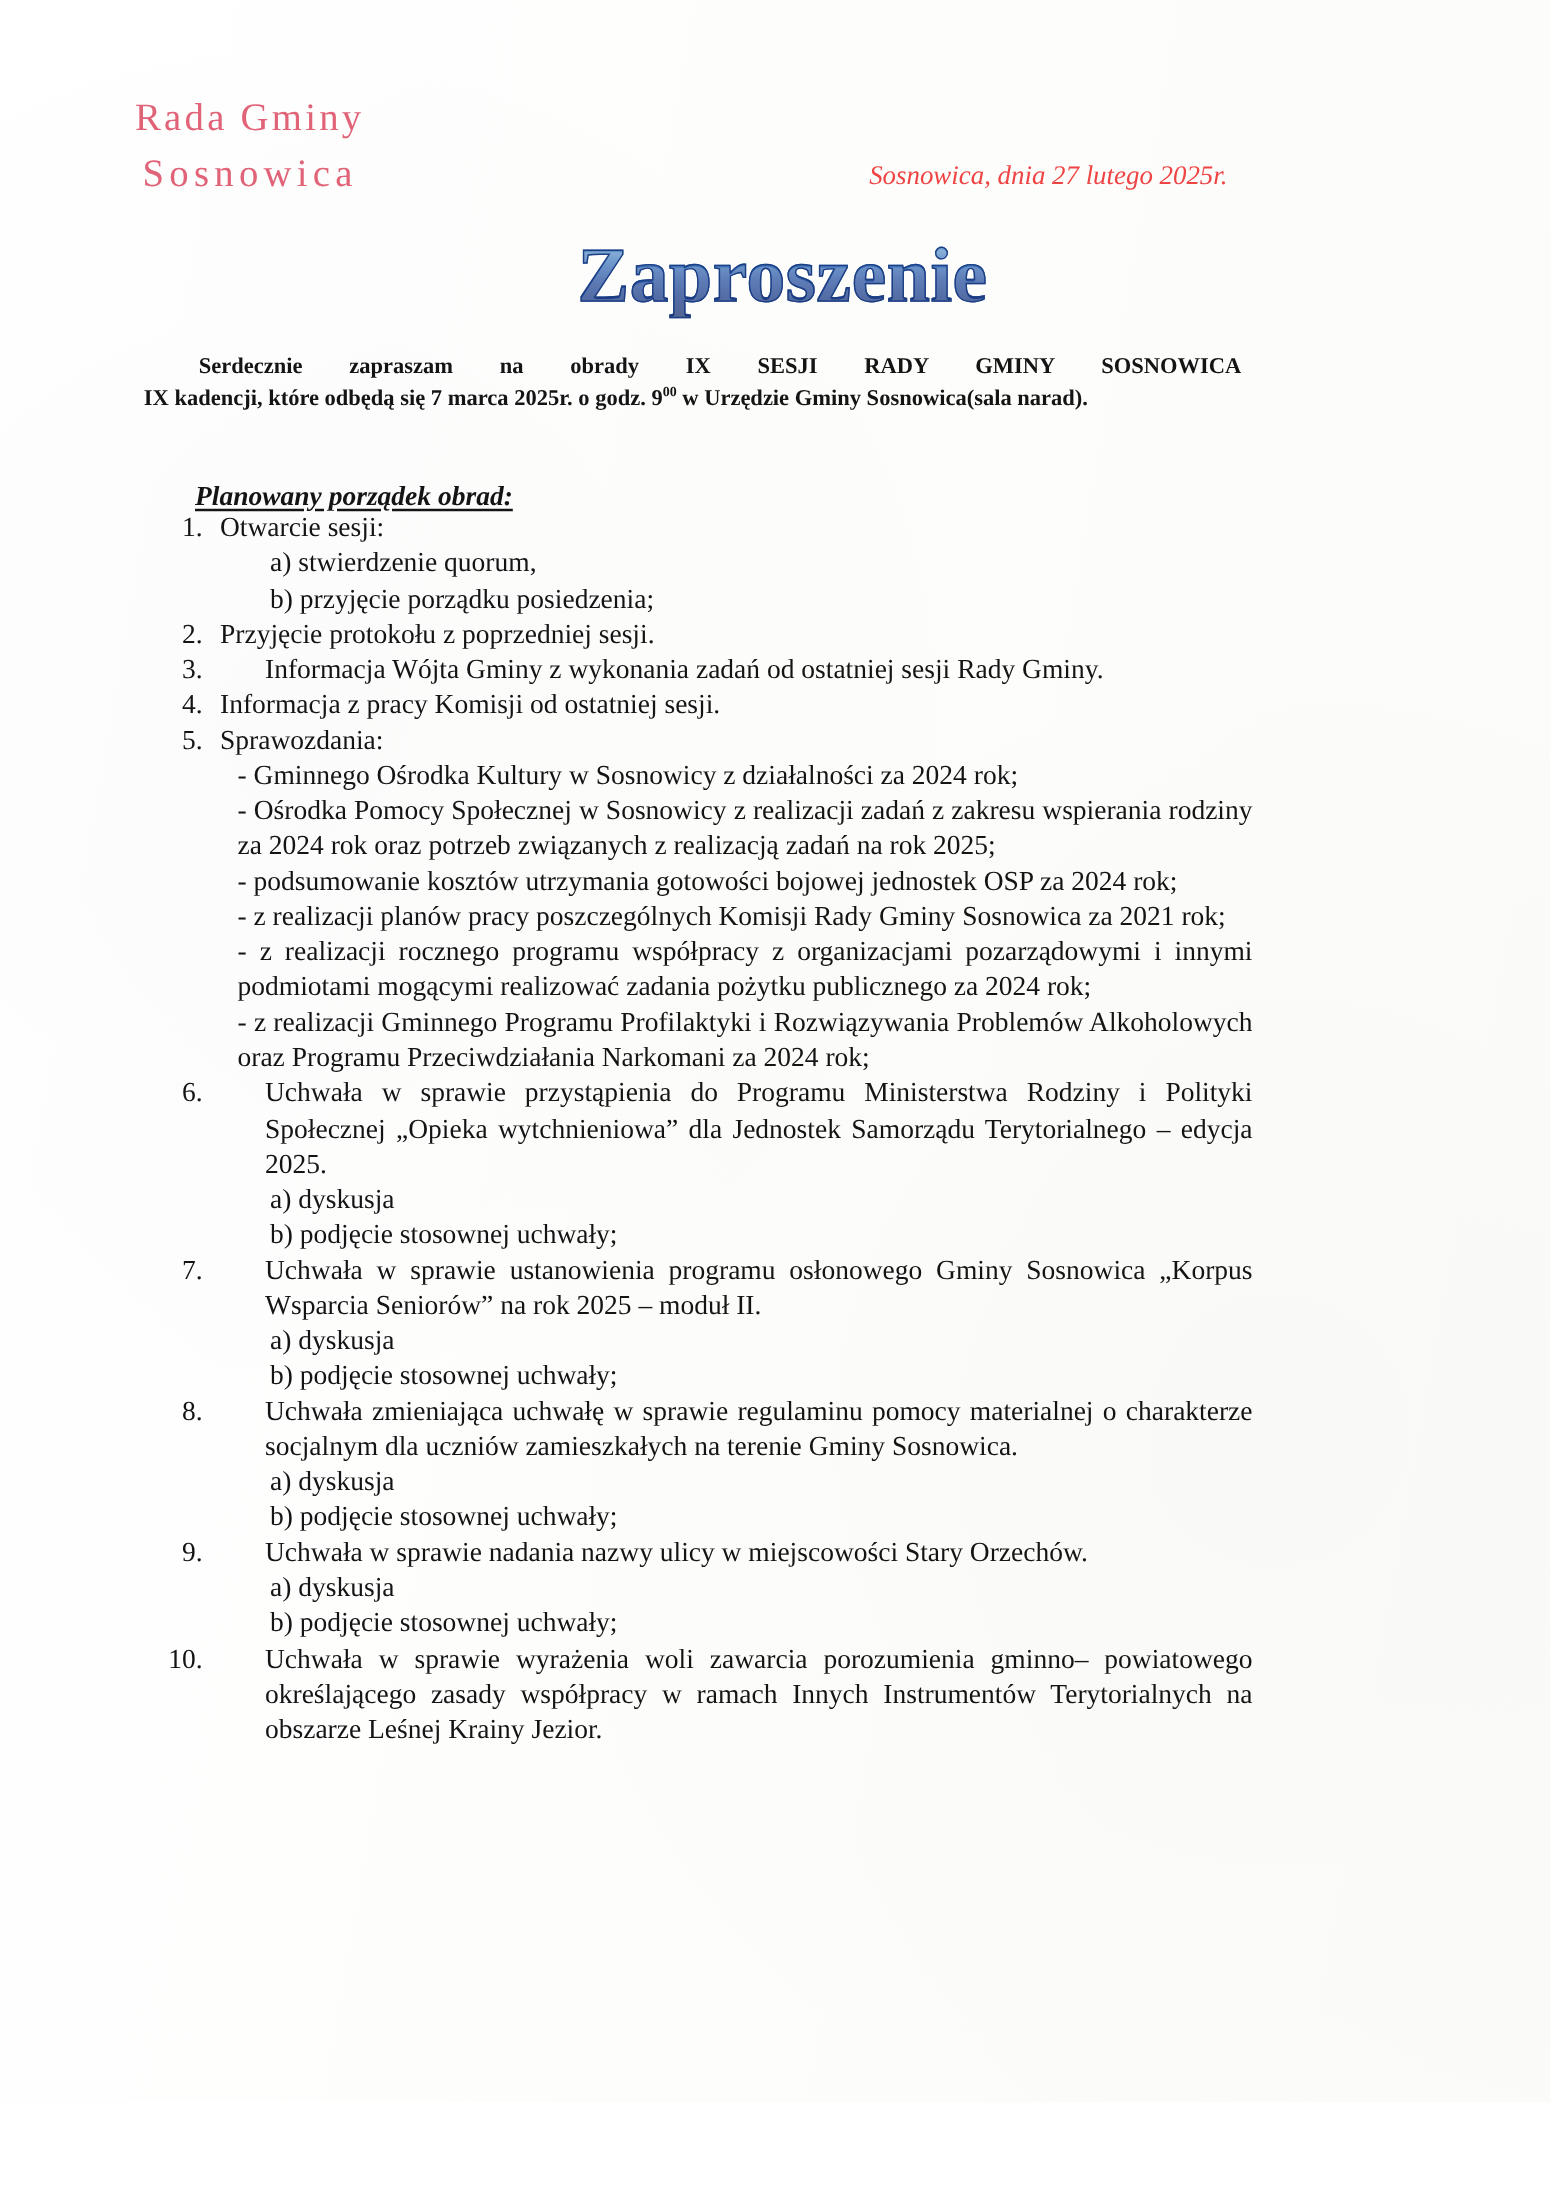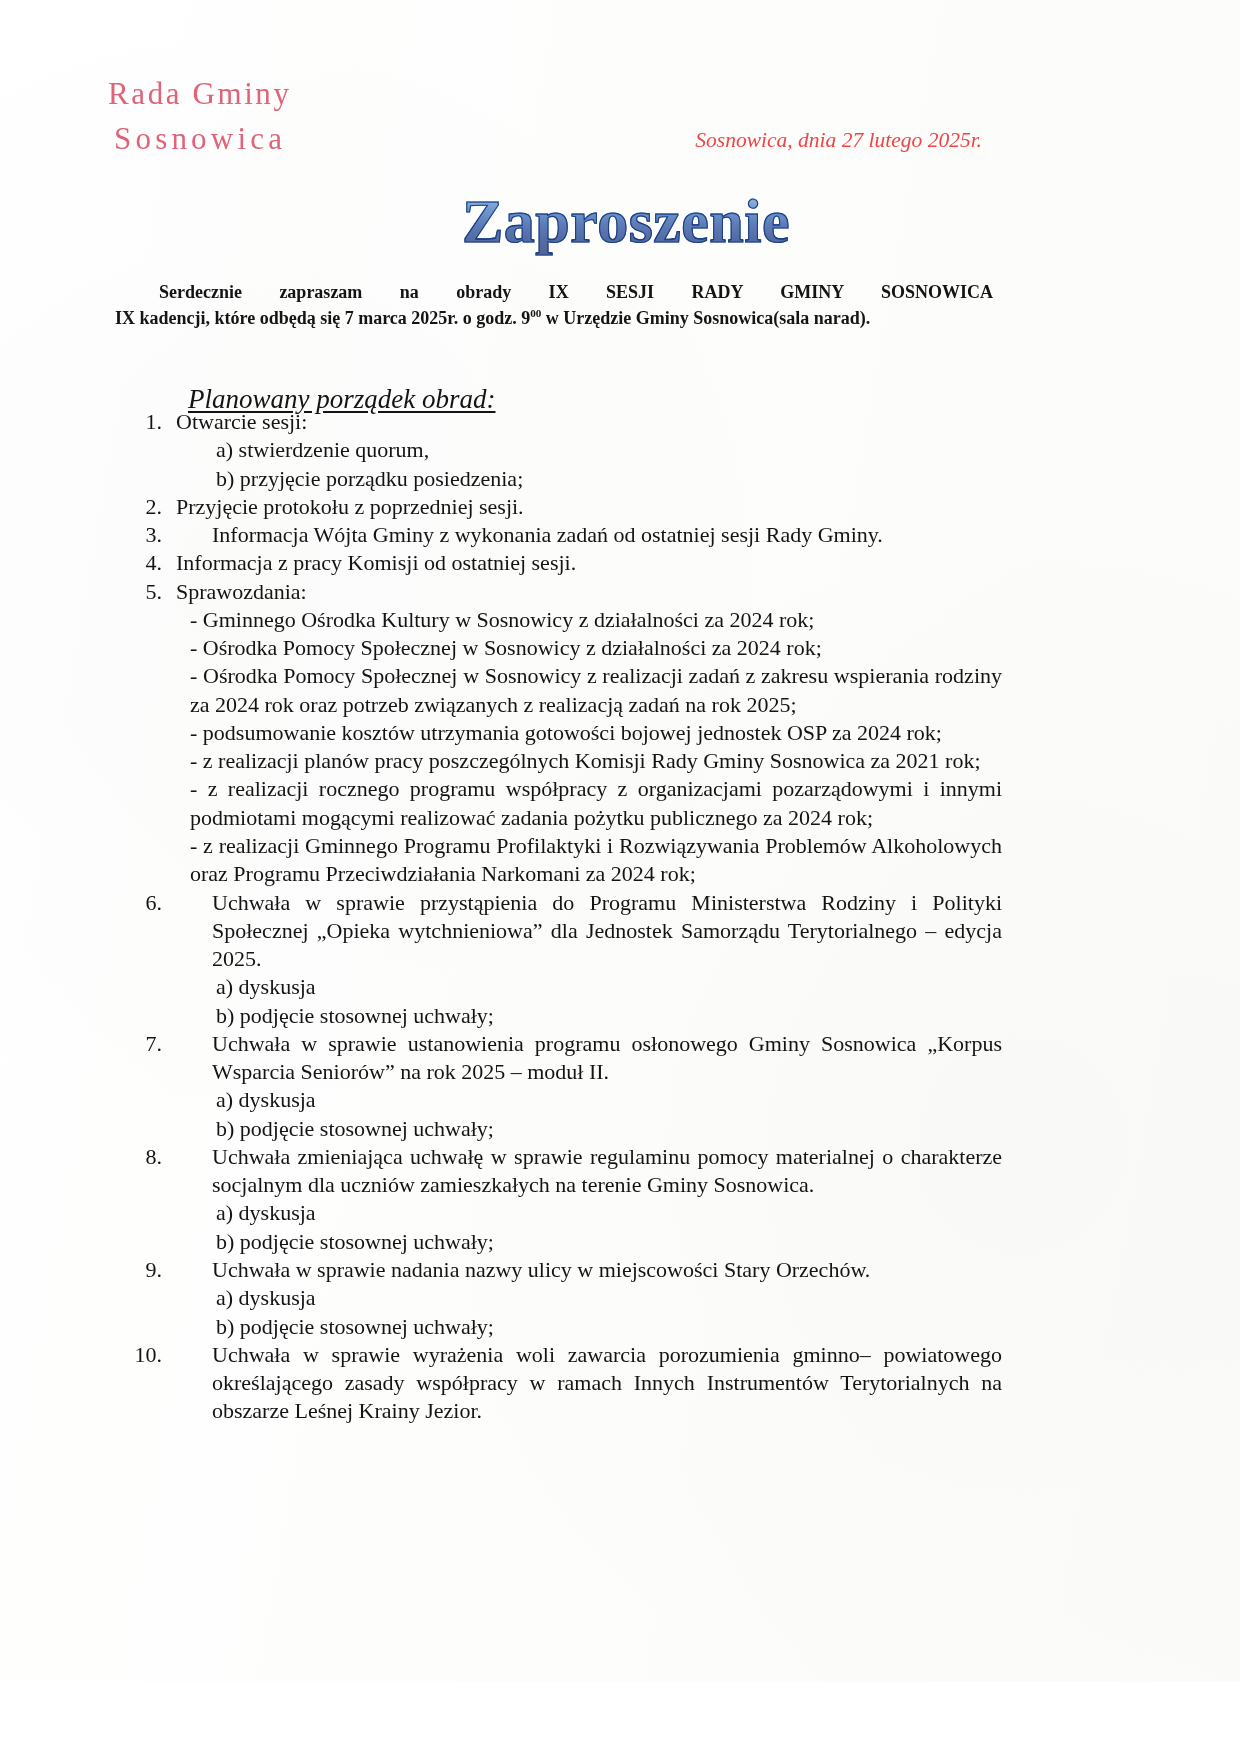--- a/index.html
+++ b/index.html
@@ -114,26 +114,25 @@
     font-size: 0.62em;
     vertical-align: super;
     line-height: 0;
   }
 
   
   .agenda-heading {
     position: absolute;
     left: 156px;
     top: 384px;
-    font-weight: normal;
+    font-weight: bold;
     font-style: italic;
-    font-size: 27px;
+    font-size: 22px;
     text-decoration: underline;
     text-underline-offset: 3px;
-    margin-left: 32px;
   }
 
   .agenda {
     position: absolute;
     left: 124px;
     top: 408px;
     width: 878px;
     font-size: 22px;
     line-height: 1.285;
   }
@@ -207,21 +206,20 @@
       </div>
       <div class="item plain">
         <span class="num">4.</span>
         <span class="body">Informacja z pracy Komisji od ostatniej sesji.</span>
       </div>
       <div class="item plain">
         <span class="num">5.</span>
         <span class="body">Sprawozdania:</span>
       </div>
       <div class="dash">- Gminnego Ośrodka Kultury w Sosnowicy z działalności za 2024 rok;</div>
-      <div class="dash">- Ośrodka Pomocy Społecznej w Sosnowicy z działalności za 2024 rok;</div>
       <div class="dash">- Ośrodka Pomocy Społecznej w Sosnowicy z realizacji zadań z zakresu wspierania rodziny za 2024 rok oraz potrzeb związanych z realizacją zadań na rok 2025;</div>
       <div class="dash">- podsumowanie kosztów utrzymania gotowości bojowej jednostek OSP za 2024 rok;</div>
       <div class="dash">- z realizacji planów pracy poszczególnych Komisji Rady Gminy Sosnowica za 2021 rok;</div>
       <div class="dash">- z realizacji rocznego programu współpracy z organizacjami pozarządowymi i innymi podmiotami mogącymi realizować zadania pożytku publicznego za 2024 rok;</div>
       <div class="dash">- z realizacji Gminnego Programu Profilaktyki i Rozwiązywania Problemów Alkoholowych oraz Programu Przeciwdziałania Narkomani za 2024 rok;</div>
       <div class="item justified">
         <span class="num">6.</span>
         <span class="body">Uchwała w sprawie przystąpienia do Programu Ministerstwa Rodziny i Polityki Społecznej „Opieka wytchnieniowa” dla Jednostek Samorządu Terytorialnego – edycja 2025.</span>
       </div>
       <div class="sub">a) dyskusja</div>

